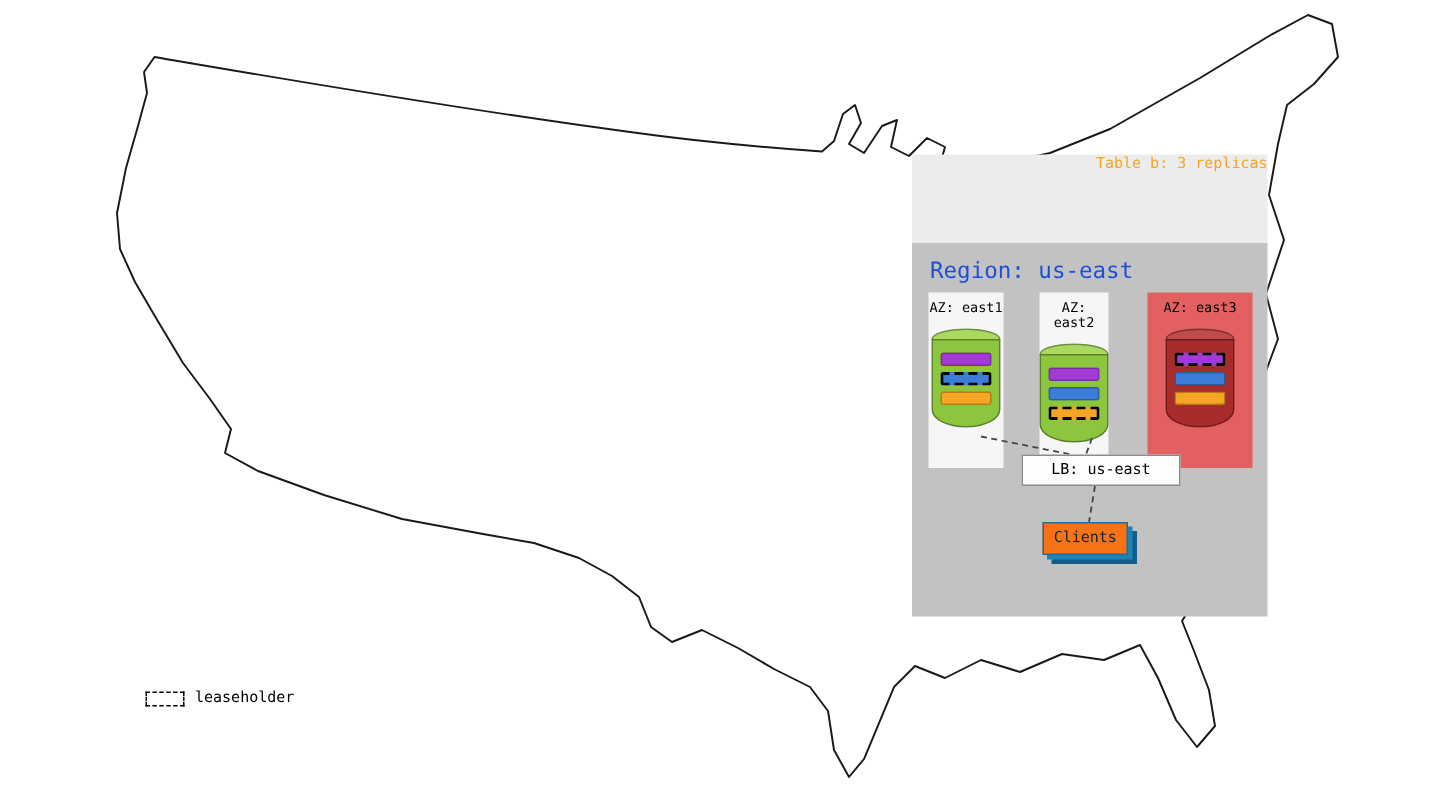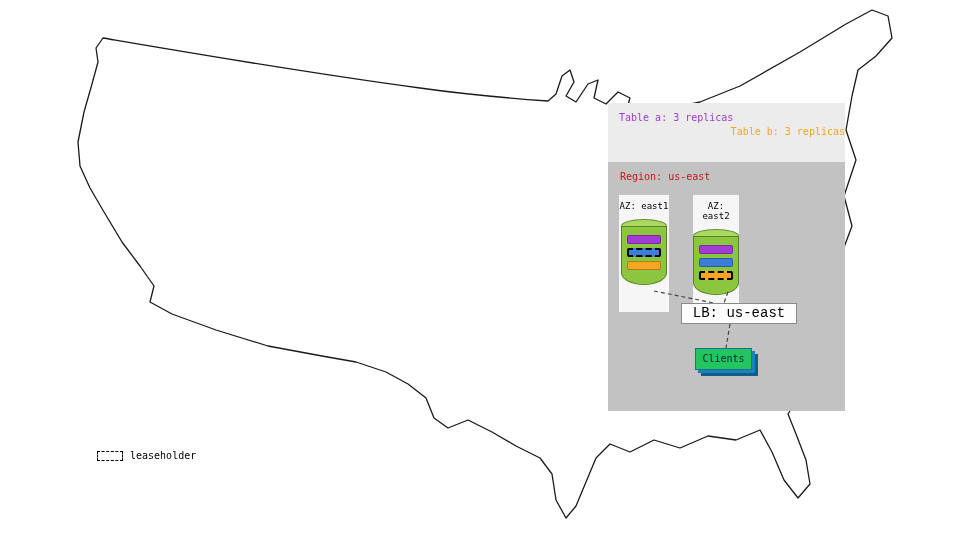--- a/index.html
+++ b/index.html
@@ -7,21 +7,21 @@
          font-family:"DejaVu Sans Mono","Liberation Mono",monospace;background:#fff;}
   
   #map-svg{position:absolute;left:0;top:0;z-index:0;}
   
   .panel{position:absolute;z-index:3;}
   #legend-panel{left:608px;top:103px;width:237px;height:59px;background:#ececec;
                 padding:0;box-sizing:border-box;}
   .legend-line{font-size:10px;line-height:14px;padding-left:11px;white-space:pre;}
   #legend-panel .pad{padding-top:8px;}
   #region-panel{left:608px;top:162px;width:237px;height:249px;background:#c2c2c2;box-sizing:border-box;}
-  #region-title{font-size:10px;color:#b91c1c;padding:9px 0 0 12px;}
+  #region-title{font-size:15px;color:#1d4ed8;padding:9px 0 0 12px;}
   .az{position:absolute;top:33px;height:117px;box-sizing:border-box;}
   .az-up{background:#f6f6f6;}
   .az-down{background:#e2605f;}
   #az-0{left:11px;width:50px;}
   #az-1{left:85px;width:46px;}
   #az-2{left:157px;width:70px;}
   .az-label{font-size:9px;text-align:center;padding-top:6px;color:#000;}
   
   .cyl{position:relative;width:46px;height:66px;margin:8px auto 0;}
   .cyl-body{position:absolute;left:0;right:0;top:7px;bottom:0;border-radius:0 0 50% 50%/0 0 12px 12px;
@@ -29,28 +29,28 @@
   .cyl-top{position:absolute;left:0;right:0;top:0;height:14px;border-radius:50%;
            border:1px solid rgba(0,0,0,.35);box-sizing:border-box;}
   .cyl-green .cyl-body{background:#8cc63e;}
   .cyl-green .cyl-top{background:#a9d95f;}
   .cyl-red .cyl-body{background:#a82c2c;}
   .cyl-red .cyl-top{background:#c14a4a;}
   .bars{position:absolute;left:50%;top:16px;transform:translateX(-50%);width:34px;z-index:2;}
   .bar{height:9px;margin-bottom:4px;border-radius:2px;border:1px solid rgba(0,0,0,.25);box-sizing:border-box;}
   .bar.lease{border:2px dashed #000;}
   
-  #lb-box{left:681px;top:303px;width:116px;height:21px;background:#fdfdfd;border:1px solid #8a8a8a;
-          box-sizing:border-box;font-size:14px;text-align:center;line-height:19px;color:#000;z-index:4;font-family:Liberation Mono, monospace;}
-  #clients-box{left:695px;top:348px;width:57px;height:22px;background:#22c55e;border:1px solid #1c6e9c;
+  #lb-box{left:681px;top:303px;width:106px;height:21px;background:#fdfdfd;border:1px solid #8a8a8a;
+          box-sizing:border-box;font-size:10px;text-align:center;line-height:19px;color:#000;z-index:4;}
+  #clients-box{left:695px;top:348px;width:57px;height:22px;background:#f97316;border:1px solid #1c6e9c;
                box-sizing:border-box;font-size:10px;text-align:center;line-height:20px;color:#04263b;
                box-shadow:3px 3px 0 #1d83b6,6px 6px 0 #135e86;z-index:4;}
   #connector-svg{position:absolute;left:0;top:0;z-index:3;pointer-events:none;}
   
-  #map-legend{position:absolute;left:97px;top:450px;display:flex;align-items:center;z-index:2;}
+  #map-legend{position:absolute;left:97px;top:460px;display:flex;align-items:center;z-index:2;}
   #lease-swatch{width:26px;height:10px;background:#fff;border:1.5px dashed #000;box-sizing:border-box;margin-right:7px;}
   #map-legend span{font-size:10px;color:#000;}
 </style>
 </head>
 <body>
 
 <div id="stage">
 
   <svg id="map-svg" width="960" height="540" viewBox="0 0 960 540">
     <path d="M103,38
@@ -62,21 +62,20 @@
              L700,102 L740,86 L800,52 L846,24 L872,10 L888,16 L892,38 L876,56 L858,70
              L852,96 L846,130 L856,160 L844,196 L852,226 L840,258 L830,292 L818,330 L806,368 L798,398 L788,414
              L796,434 L806,460 L810,484 L798,498 L784,480 L772,452 L760,430
              L736,440 L708,436 L680,448 L654,440 L630,452 L610,444 L596,458
              L586,482 L576,506 L566,518 L556,500 L552,474 L540,458 L516,446 L492,432 L468,420 L448,428 L434,418 L426,398 L408,384 L386,372 L356,362 L322,356
              L268,346 L216,330 L172,314 L150,302
              L154,286 L140,266 L122,242 L104,212 L90,188 L80,166 L78,142 L84,112 L92,84 L98,62 L96,48 Z" fill="#ffffff" stroke="#1a1a1a" stroke-width="1.3" stroke-linejoin="round"></path>
   </svg>
 
   <div id="legend-panel" class="panel">
-    <div class="legend-line pad" style="color: rgb(162, 59, 214);">Table a: 3 replicas</div>
     <div class="legend-line" style="color: rgb(245, 166, 35); text-align: right;">Table b: 3 replicas</div>
   </div>
 
   <div id="region-panel" class="panel">
     <div id="region-title">Region: us-east</div>
 
     <div id="az-0" class="az az-up">
       <div class="az-label">AZ: east1</div>
       <div class="cyl cyl-green">
         <div class="cyl-top"></div>
@@ -95,20 +94,32 @@
         <div class="cyl-top"></div>
         <div class="cyl-body"></div>
         <div class="bars">
           <div class="bar" style="background-color: rgb(162, 59, 214);"></div>
           <div class="bar" style="background-color: rgb(59, 125, 216);"></div>
           <div class="bar lease" style="background-color: rgb(245, 166, 35);"></div>
         </div>
       </div>
     </div>
 
+    <div id="az-2" class="az az-down">
+      <div class="az-label">AZ: east3</div>
+      <div class="cyl cyl-red">
+        <div class="cyl-top"></div>
+        <div class="cyl-body"></div>
+        <div class="bars">
+          <div class="bar lease" style="background-color: rgb(162, 59, 214);"></div>
+          <div class="bar" style="background-color: rgb(59, 125, 216);"></div>
+          <div class="bar" style="background-color: rgb(245, 166, 35);"></div>
+        </div>
+      </div>
+    </div>
   </div>
 
   <svg id="connector-svg" width="960" height="540" viewBox="0 0 960 540">
     <path d="M654,291 L714,303" stroke="#444" stroke-width="1.2" stroke-dasharray="4 3" fill="none"></path>
     <path d="M728,292 L724,303" stroke="#444" stroke-width="1.2" stroke-dasharray="4 3" fill="none"></path>
     <path d="M730,324 L726,348" stroke="#444" stroke-width="1.2" stroke-dasharray="4 3" fill="none"></path>
   </svg>
 
   <div id="lb-box" class="panel">LB: us-east</div>
 

